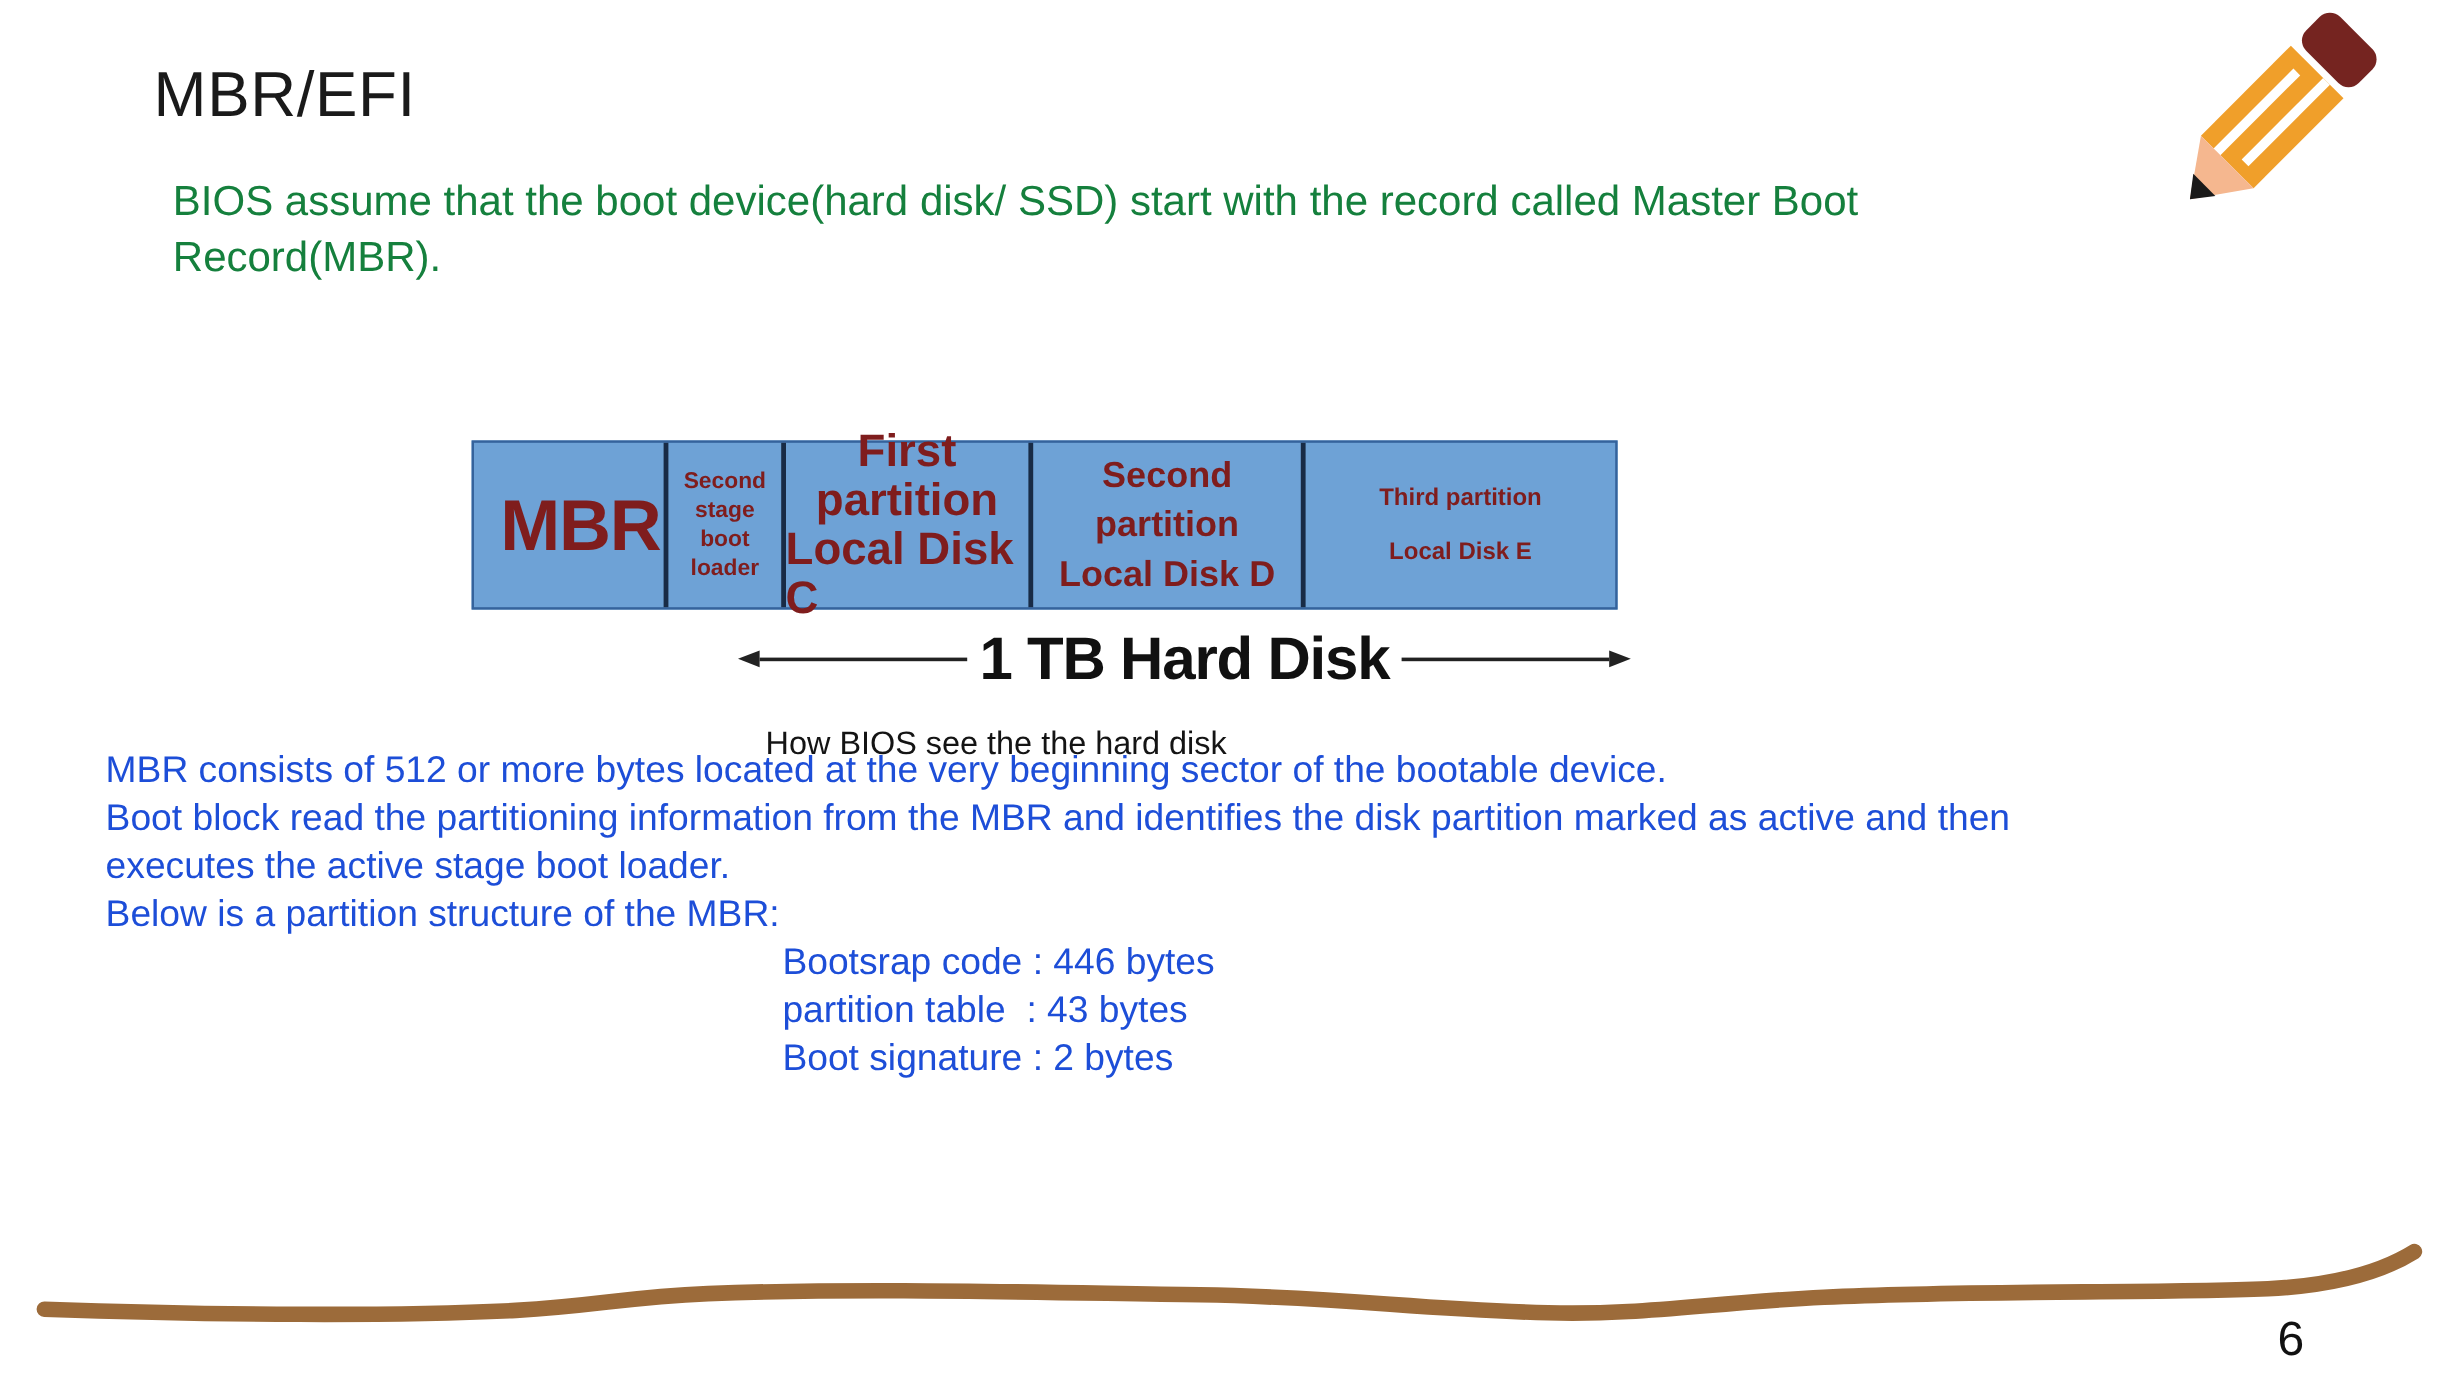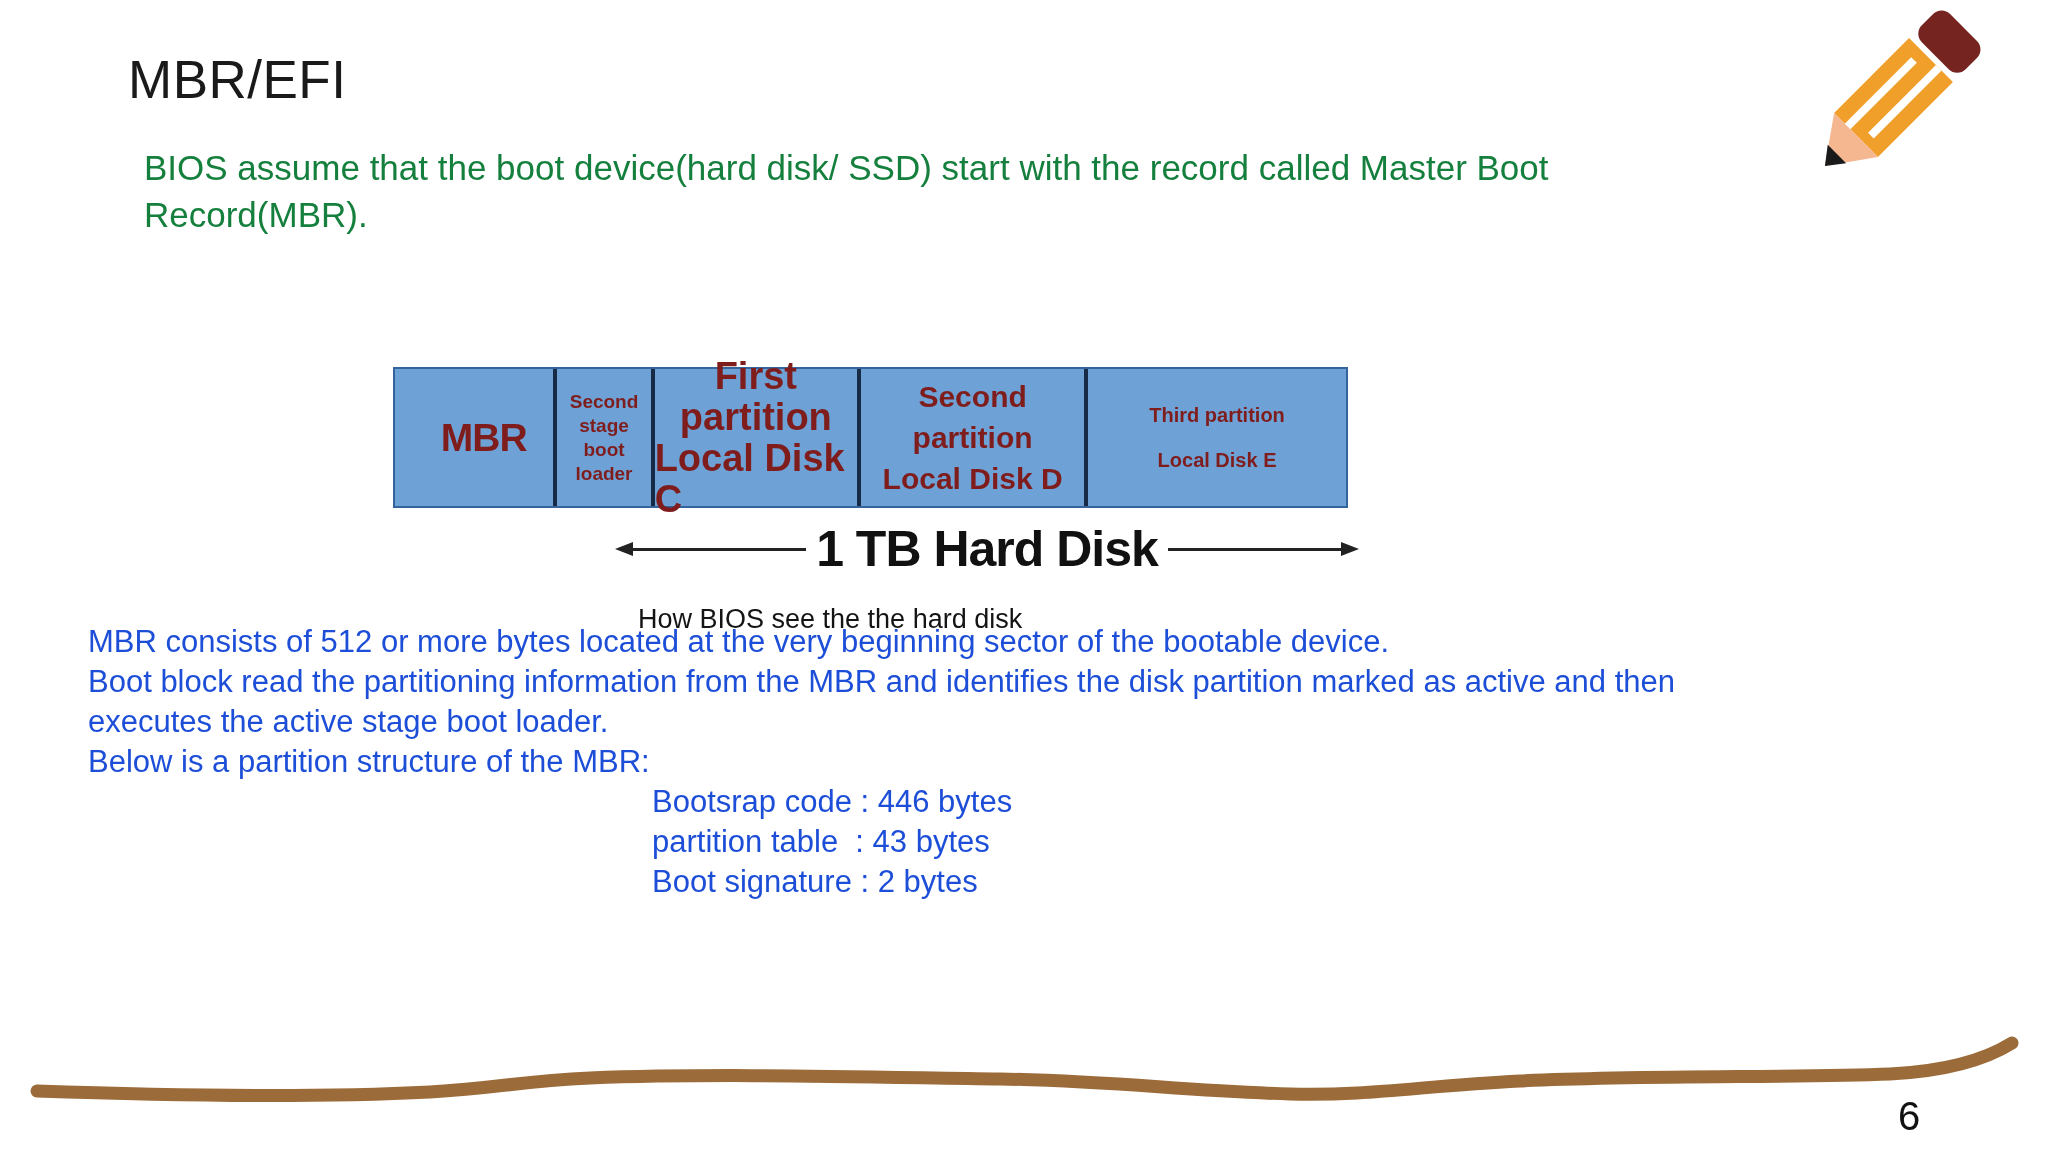--- a/index.html
+++ b/index.html
@@ -35,21 +35,21 @@
     background:#6ea2d6;
     border:2px solid #35639c;
     display:flex;align-items:stretch;
   }
   .disk .cell{
     display:flex;flex-direction:column;
     align-items:center;justify-content:center;
     color:#7f1d1d;font-weight:600;
   }
   .disk .divider{width:4px;background:#182b46;}
-  .cell-mbr{width:146px;font-size:39px;letter-spacing:-1px;padding-left:19px;}
+  .cell-mbr{width:146px;font-size:60px;letter-spacing:-1px;padding-left:19px;}
   .cell-ssbl{width:98px;font-size:19px;line-height:24px;}
   .cell-p1{width:212px;font-size:38px;line-height:41px;}
   .cell-p2{width:234px;font-size:30px;line-height:41px;}
   .cell-p3{width:270px;font-size:20px;line-height:45px;}
 
   
   .sizerow{
     left:615px;top:518px;width:744px;height:62px;
     display:flex;align-items:center;gap:10px;
   }

